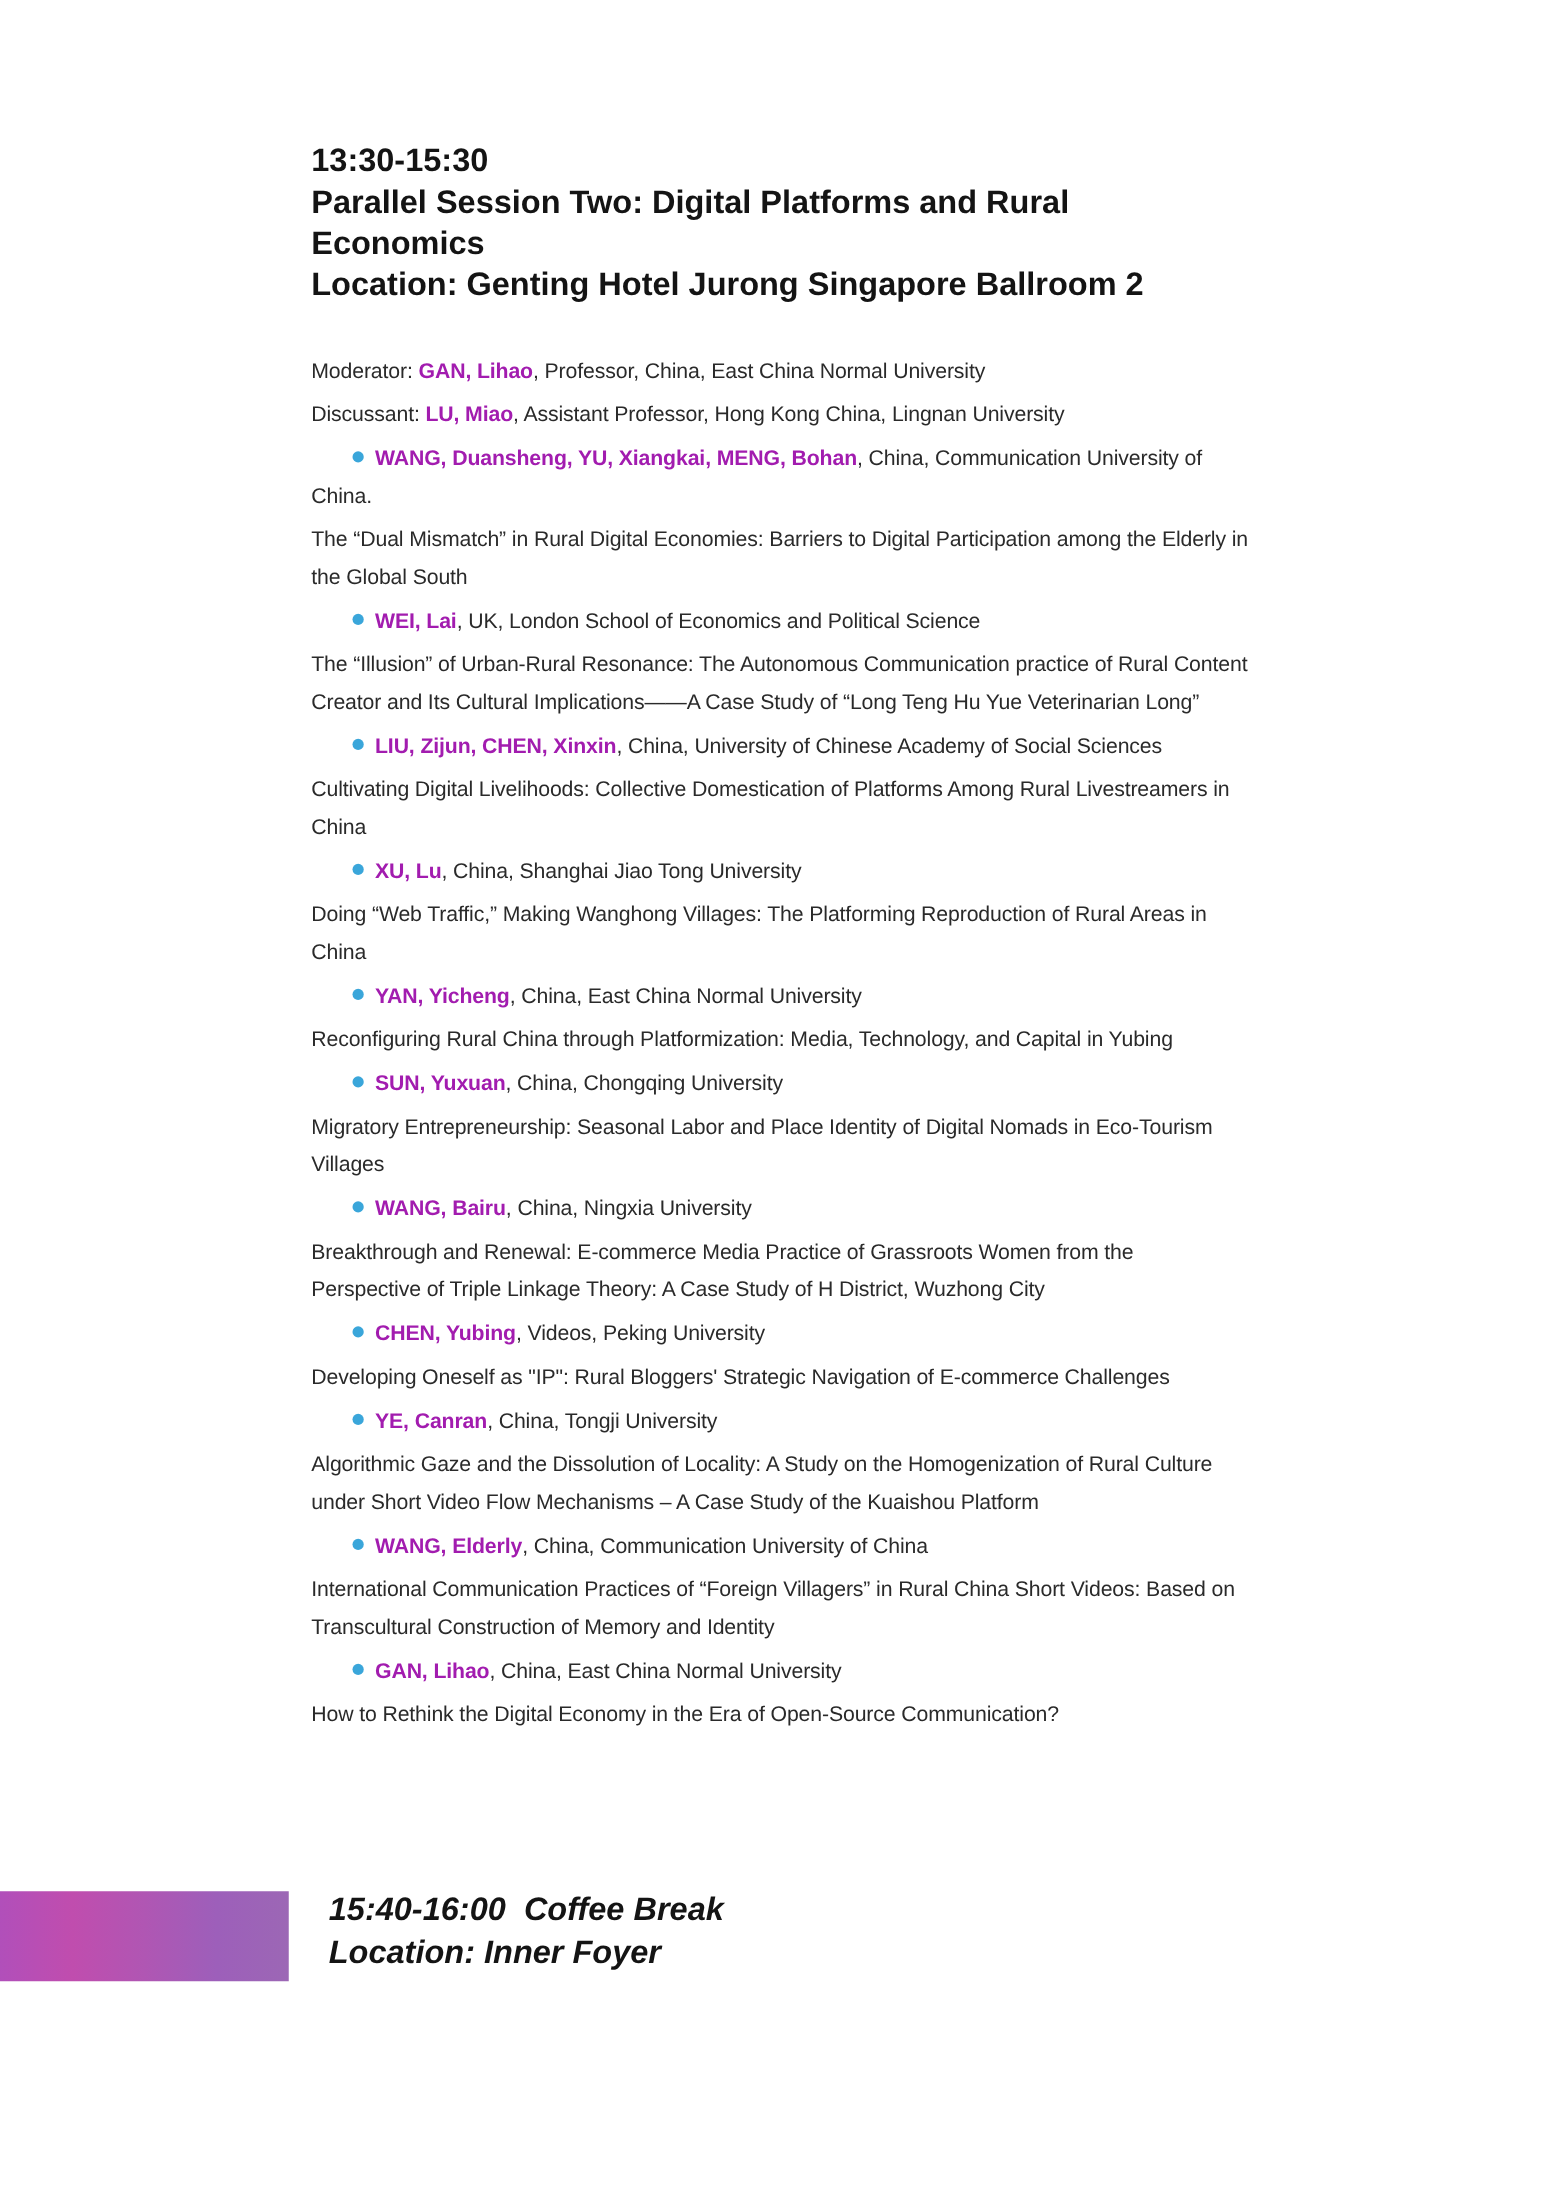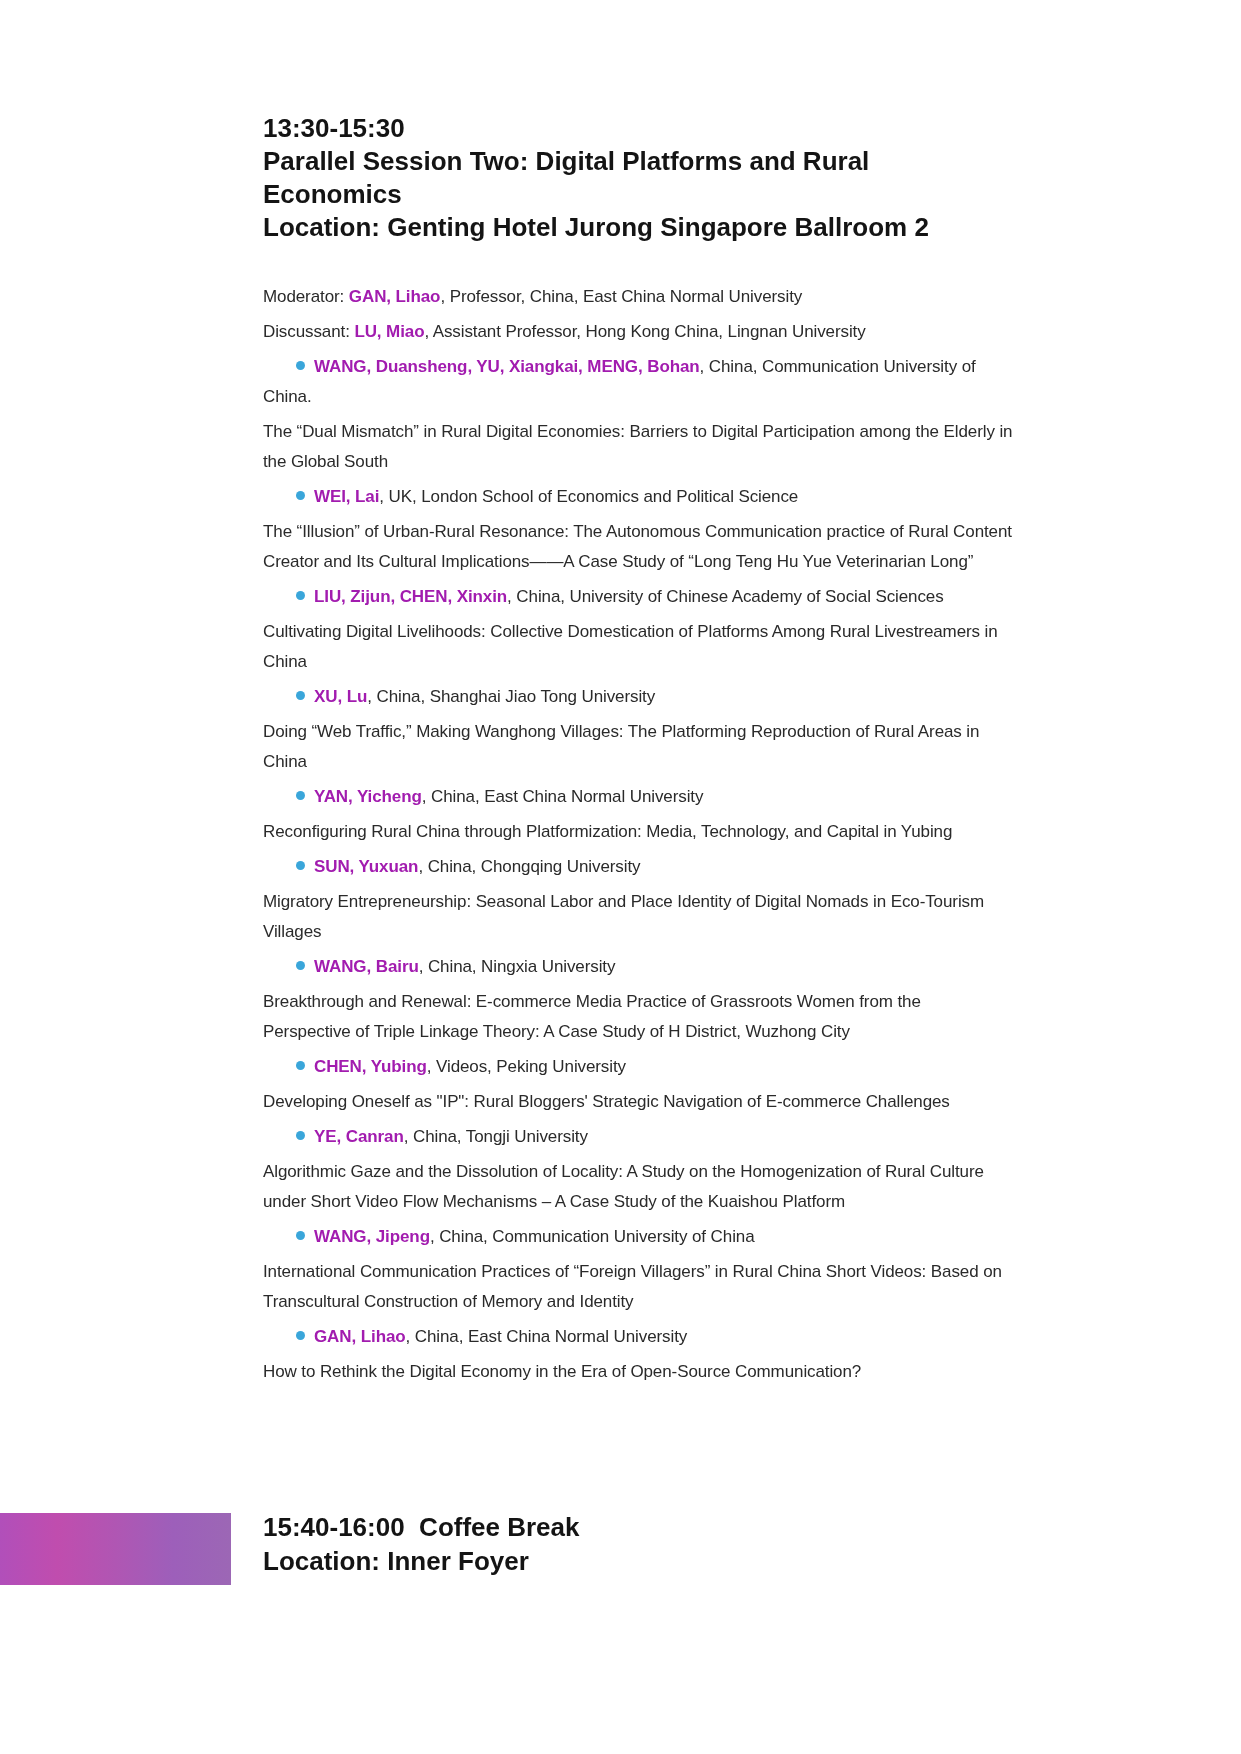--- a/index.html
+++ b/index.html
@@ -1,28 +1,28 @@
 <!DOCTYPE html>
 <html><head>
 <meta charset="utf-8">
 <style>
   html,body{margin:0;padding:0;background:#ffffff;}
   .page{position:relative;width:1241px;height:1754px;background:#ffffff;overflow:hidden;
         font-family:"Liberation Sans",sans-serif;color:#2a2a2a;}
-  .content{position:absolute;left:263px;top:112px;width:750px;}
+  .content{position:absolute;left:249px;top:112px;width:750px;}
   .session-header .h{font-size:26px;font-weight:700;line-height:33px;color:#141414;}
   .session-body{margin-top:38px;font-size:17px;line-height:30px;letter-spacing:-0.1px;}
   .session-body p{margin:0 0 5px 0;}
   .session-body b{font-weight:700;color:#a21caf;}
   .entry.speaker{text-indent:33px;}
   .bullet{display:inline-block;width:9px;height:9px;border-radius:50%;margin-right:9px;
           vertical-align:2px;background:#3aa6da;}
   .bar{position:absolute;left:0;top:1513px;width:231px;height:72px;}
   .break-head{position:absolute;left:263px;top:1510px;}
-  .break-head .h{font-size:26px;font-weight:700;line-height:34px;color:#141414;}
+  .break-head .h{font-size:26px;font-weight:700;line-height:34px;color:#141414;font-style:italic;}
   .pre{white-space:pre-wrap;}
 </style>
 </head>
 <body>
 
 <div class="page">
   <main class="content">
     <header class="session-header">
       <div class="h">13:30-15:30</div>
       <div class="h">Parallel Session Two: Digital Platforms and Rural Economics</div>
@@ -44,21 +44,21 @@
           <p class="entry speaker"><span class="bullet" style="background: rgb(58, 166, 218);"></span><b>YAN, Yicheng</b><span>, China, East China Normal University</span></p>
           <p class="entry title">Reconfiguring Rural China through Platformization: Media, Technology, and Capital in Yubing</p>
           <p class="entry speaker"><span class="bullet" style="background: rgb(58, 166, 218);"></span><b>SUN, Yuxuan</b><span>, China, Chongqing University</span></p>
           <p class="entry title">Migratory Entrepreneurship: Seasonal Labor and Place Identity of Digital Nomads in Eco-Tourism Villages</p>
           <p class="entry speaker"><span class="bullet" style="background: rgb(58, 166, 218);"></span><b>WANG, Bairu</b><span>, China, Ningxia University</span></p>
           <p class="entry title">Breakthrough and Renewal: E-commerce Media Practice of Grassroots Women from the Perspective of Triple Linkage Theory: A Case Study of H District, Wuzhong City</p>
           <p class="entry speaker"><span class="bullet" style="background: rgb(58, 166, 218);"></span><b>CHEN, Yubing</b><span>, Videos, Peking University</span></p>
           <p class="entry title">Developing Oneself as "IP": Rural Bloggers' Strategic Navigation of E-commerce Challenges</p>
           <p class="entry speaker"><span class="bullet" style="background: rgb(58, 166, 218);"></span><b>YE, Canran</b><span>, China, Tongji University</span></p>
           <p class="entry title">Algorithmic Gaze and the Dissolution of Locality: A Study on the Homogenization of Rural Culture under Short Video Flow Mechanisms – A Case Study of the Kuaishou Platform</p>
-          <p class="entry speaker"><span class="bullet" style="background: rgb(58, 166, 218);"></span><b>WANG, Jipeng</b><span>, China, Communication University of China</span></p>
+          <p class="entry speaker"><span class="bullet" style="background: rgb(58, 166, 218);"></span><b>WANG, Elderly</b><span>, China, Communication University of China</span></p>
           <p class="entry title">International Communication Practices of “Foreign Villagers” in Rural China Short Videos: Based on Transcultural Construction of Memory and Identity</p>
           <p class="entry speaker"><span class="bullet" style="background: rgb(58, 166, 218);"></span><b>GAN, Lihao</b><span>, China, East China Normal University</span></p>
           <p class="entry title">How to Rethink the Digital Economy in the Era of Open-Source Communication?</p>
         </div>
     </section>
   </main>
 
   <footer>
     <div class="bar" style="background: linear-gradient(90deg, rgb(177, 79, 186), rgb(192, 77, 174), rgb(176, 86, 179), rgb(157, 95, 186), rgb(156, 103, 181));"></div>
     <div class="break-head">

